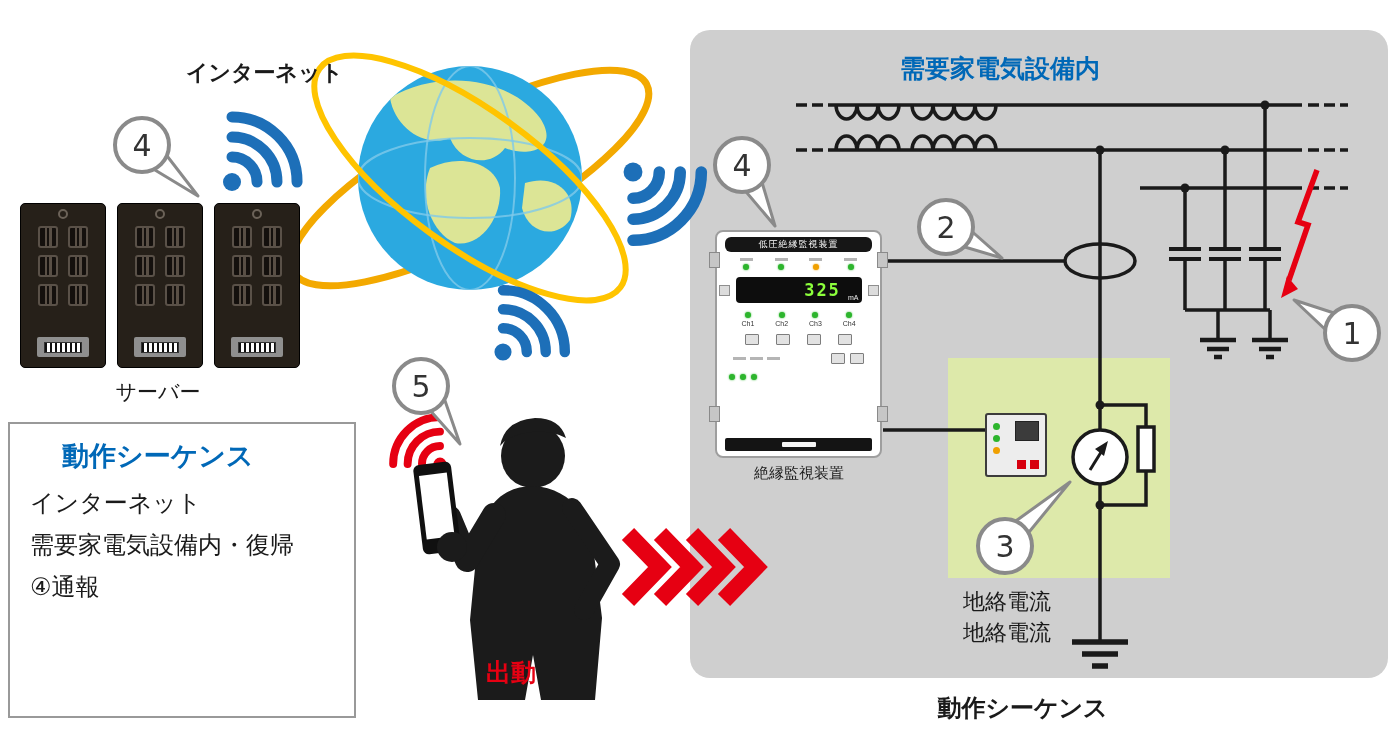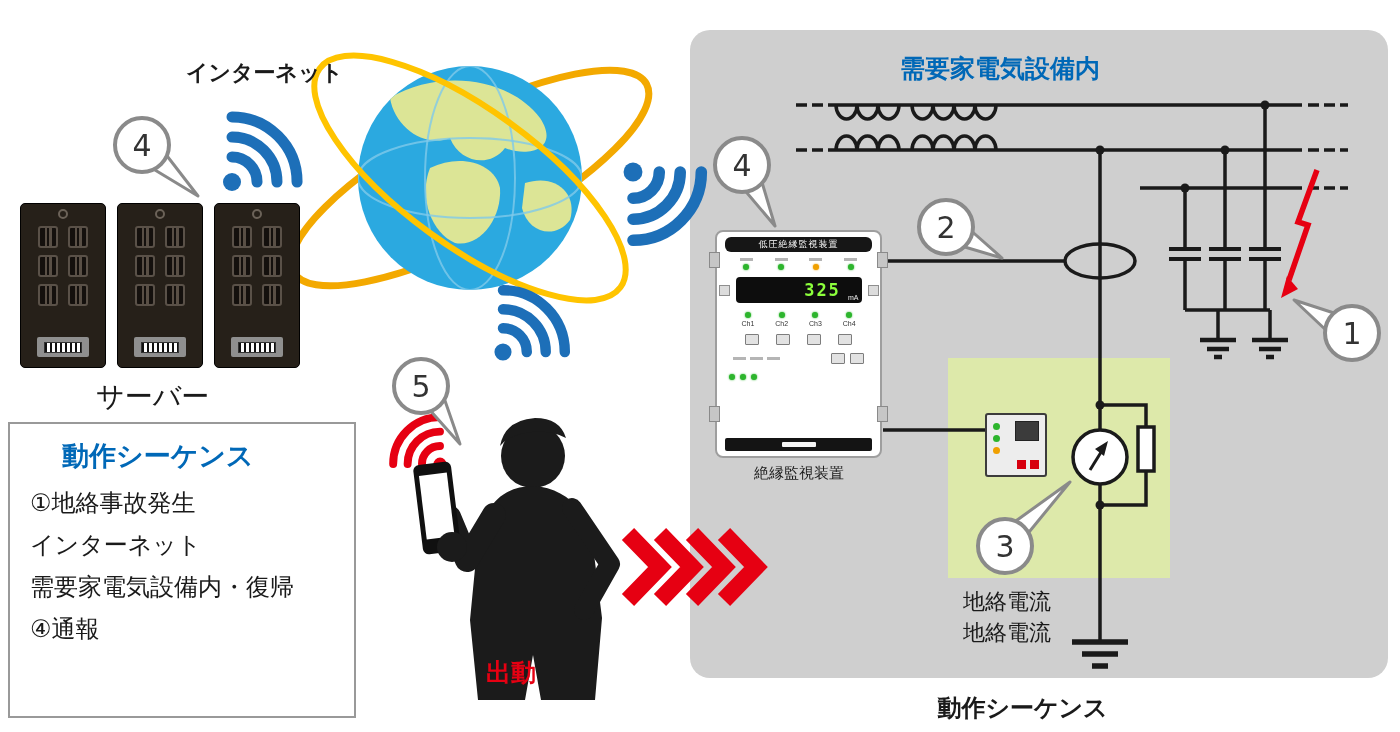--- a/index.html
+++ b/index.html
@@ -8,21 +8,21 @@
 
   
   .panel{position:absolute;left:690px;top:30px;width:698px;height:648px;background:#cfcfcf;border-radius:20px;z-index:0;}
   .green-box{position:absolute;left:948px;top:358px;width:222px;height:220px;background:#dde9aa;z-index:1;}
 
   svg.layer{position:absolute;left:0;top:0;z-index:2;}
 
   
   .lbl{position:absolute;z-index:4;}
   .internet-label{left:186px;top:26px;font-size:22px;font-weight:600;margin-top:32px;}
-  .server-label{left:96px;top:378px;width:124px;text-align:left;font-size:28px;}
+  .server-label{left:96px;top:378px;width:124px;text-align:center;font-size:21px;}
   .facility-title{left:875px;top:52px;width:250px;text-align:center;font-size:25px;font-weight:bold;color:#0068b7;}
   .monitor-label{left:711px;top:464px;width:176px;text-align:center;font-size:15px;}
   .suppressor-label{left:923px;top:586px;width:168px;text-align:center;font-size:22px;line-height:31px;}
   .bottom-caption{left:930px;top:692px;width:185px;text-align:center;font-size:24px;font-weight:bold;}
   .dispatch-label{left:486px;top:656px;width:110px;font-size:25px;font-weight:bold;color:#e60012;}
 
   
   .seq-box{position:absolute;left:8px;top:422px;width:348px;height:296px;background:#fff;border:2px solid #999;box-sizing:border-box;z-index:4;padding:14px 0 0 0;}
   .seq-title{padding-left:52px;font-size:27px;font-weight:bold;color:#0068b7;height:44px;}
   .seq-item{padding-left:20px;font-size:24px;height:42px;line-height:42px;}
@@ -334,19 +334,18 @@
   <div class="lbl monitor-label">絶縁監視装置</div>
   <div class="lbl suppressor-label">
     <div>地絡電流</div>
     <div>地絡電流</div>
   </div>
   <div class="lbl bottom-caption">動作シーケンス</div>
   <div class="lbl dispatch-label">出動</div>
 
   <div class="seq-box">
     <div class="seq-title">動作シーケンス</div>
-    <div class="seq-item">①地絡事故発生</div>
     <div class="seq-item">インターネット</div>
     <div class="seq-item">需要家電気設備内・復帰</div>
     <div class="seq-item">④通報</div>
   </div>
 
 </div>
 
 </body></html>

